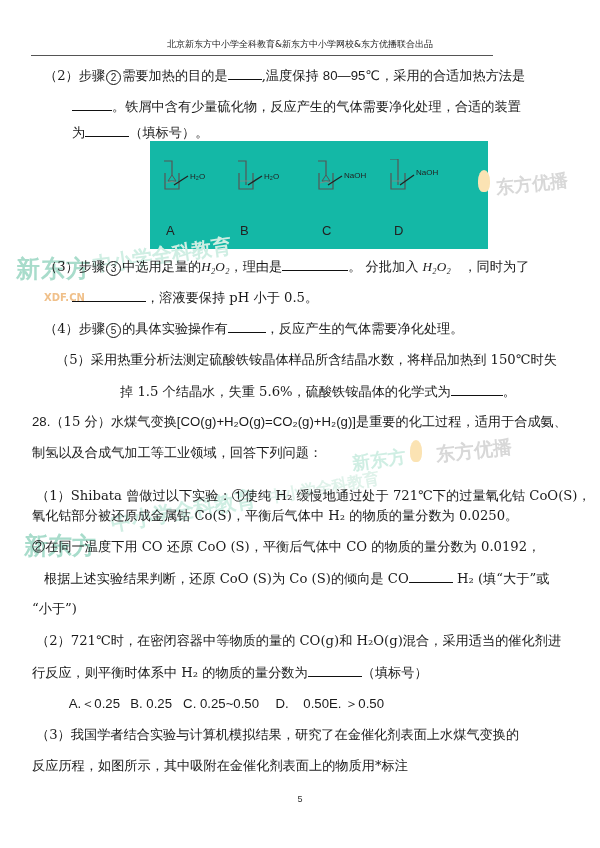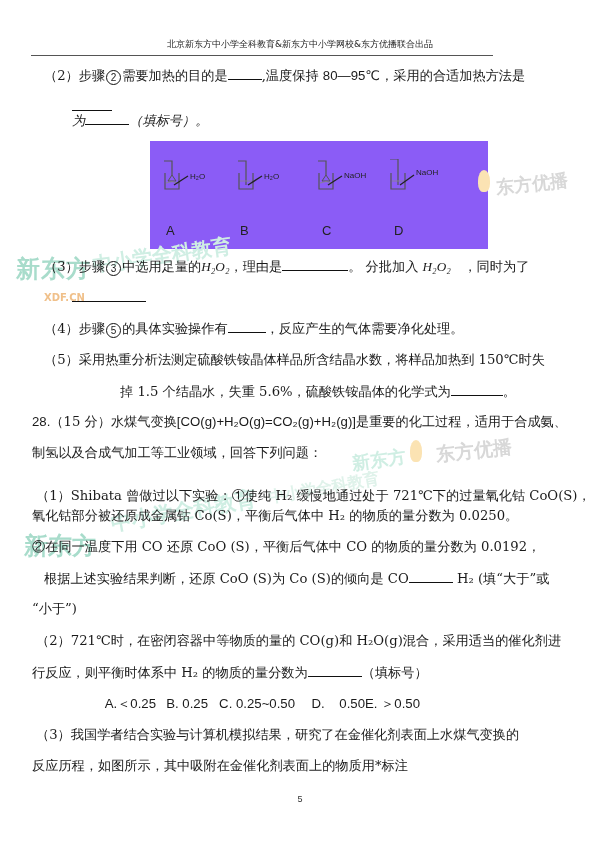--- a/index.html
+++ b/index.html
@@ -9,44 +9,44 @@
             font-family:"DejaVu Sans","Liberation Sans",sans-serif; font-size:9px; color:#222; }
   .header-rule { position:absolute; left:31px; top:55px; width:462px; height:0;
                  border-top:1.5px solid #555; }
   .line { position:absolute; font-size:13.2px; white-space:nowrap; line-height:16px; }
   .sans { font-family:"Liberation Sans","DejaVu Sans",sans-serif;text-align:right; }
   .blank { display:inline-block; border-bottom:1px solid #111; height:12px; vertical-align:baseline; }
   .circ { display:inline-block; width:13px; height:13px; border:1.2px solid #111; border-radius:50%;
           font-size:10px; line-height:13px; text-align:center; font-family:"Liberation Sans",sans-serif;
           vertical-align:-1px; margin:0 1px; }
   .ital { font-style:italic; font-family:"Liberation Serif",serif; }
-  .figure { position:absolute; left:150px; top:141px; width:338px; height:108px; background:#8b5cf6; }
+  .figure { position:absolute; left:150px; top:141px; width:338px; height:108px; background:#14b8a6; }
   .beaker-item { position:absolute; top:0; width:80px; height:108px; }
   .beaker-svg { position:absolute; left:0; top:18px; }
   .beaker-label { position:absolute; font-family:"Liberation Sans",sans-serif; font-size:8px; color:#222; }
   .beaker-letter { position:absolute; top:82px; font-family:"Liberation Sans",sans-serif; font-size:13px; color:#222; }
   .wm { position:absolute; font-family:"DejaVu Sans",sans-serif; font-weight:bold; pointer-events:none; }
   .page-num { position:absolute; left:0; top:794px; width:600px; text-align:center;
               font-family:"Liberation Sans",sans-serif; font-size:9px; color:#333; }
   .options span { display:inline-block; }
 </style>
 </head>
 <body>
 
 <div class="header">北京新东方中小学全科教育&amp;新东方中小学网校&amp;东方优播联合出品</div>
 <div class="header-rule"></div>
 
 <div class="line" style="left:44px; top:67px;">
   <span>（2）</span><span>步骤</span><span class="circ">2</span><span>需要加热的目的是</span><span class="blank" style="width:34px"></span><span>,温度保持</span>
   <span class="sans">80—95℃</span><span>，采用的合适加热方法是</span>
 </div>
 <div class="line" style="left:72px; top:98px;">
-  <span class="blank" style="width:40px"></span>
+  <span class="blank" style="width:40px"></span><span>。铁屑中含有少量硫化物，反应产生的气体需要净化处理，合适的装置</span>
 </div>
-<div class="line" style="left:72px; top:112px;font-style:italic;">
+<div class="line" style="left:72px; top:124px;">
   <span>为</span><span class="blank" style="width:44px"></span><span>（填标号）。</span>
 </div>
 
 <div class="figure">
 
   <div class="beaker-item" style="left:12px;">
     <svg class="beaker-svg" width="40" height="36" viewBox="0 0 40 36">
       <path d="M2 2 H10 V16" stroke="#555" stroke-width="1.2" fill="none"></path>
       <path d="M3 14 V30 H17 V14" stroke="#555" stroke-width="1.2" fill="none"></path>
       <path d="M6 22 L10 16 L14 22 Z" stroke="#555" stroke-width="1" fill="none"></path>
@@ -104,28 +104,28 @@
 <div class="wm" style="left:24px; top:530px; font-size:24px; color:#a8dccb;">新东方</div>
 <div class="wm" style="left:110px; top:497px; font-size:21px; color:#cfeee3; transform:rotate(-10deg);">中小学全科教育</div>
 <div class="wm" style="left:268px; top:478px; font-size:16px; color:#dff2ea; transform:rotate(-10deg);">中小学全科教育</div>
 
 <div class="line" style="left:44px; top:258px;">
   <span>（3）</span><span>步骤</span><span class="circ">3</span><span>中选用足量的</span><span class="ital">H₂O₂</span><span>，理由是</span><span class="blank" style="width:66px"></span><span>。 分批加入</span>
   <span class="ital">H₂O₂</span>
   &nbsp;&nbsp;<span>，同时为了</span>
 </div>
 <div class="line" style="left:72px; top:289px;">
-  <span class="blank" style="width:74px"></span>
+  <span class="blank" style="width:74px"></span><span>，溶液要保持 pH 小于 0.5。</span>
 </div>
 
 <div class="line" style="left:44px; top:320px;">
   <span>（4）</span><span>步骤</span><span class="circ">5</span><span>的具体实验操作有</span><span class="blank" style="width:38px"></span><span>，反应产生的气体需要净化处理。</span>
 </div>
 
-<div class="line" style="left:44px; top:352px;text-align:center;">
+<div class="line" style="left:56px; top:352px;text-align:center;">
   <span>（5）</span><span>采用热重分析法测定硫酸铁铵晶体样品所含结晶水数，将样品加热到 150℃时失</span>
 </div>
 <div class="line" style="left:72px; top:383px;margin-left:48px;">
   <span>掉 1.5 个结晶水，失重 5.6%，硫酸铁铵晶体的化学式为</span><span class="blank" style="width:52px"></span><span>。</span>
 </div>
 
 <div class="line" style="left:32px; top:414px;">
   <span class="sans">28.</span><span>（15 分）</span><span>水煤气变换</span><span class="sans">[CO(g)+H₂O(g)=CO₂(g)+H₂(g)]</span><span>是重要的化工过程，适用于合成氨、</span>
 </div>
 <div class="line" style="left:32px; top:445px;">
@@ -138,20 +138,20 @@
 <div class="line" style="left:44px; top:570px;">
   <span>根据上述实验结果判断，还原 CoO (S)为 Co (S)的倾向是 CO</span><span class="blank" style="width:44px"></span>
   <span>H₂ (填“大于”或</span>
 </div>
 <div class="line" style="left:32px; top:601px;">“小于”)</div>
 
 <div class="line" style="left:36px; top:633px;">（2）721℃时，在密闭容器中等物质的量的 CO(g)和 H₂O(g)混合，采用适当的催化剂进</div>
 <div class="line" style="left:32px; top:664px;">
   <span>行反应，则平衡时体系中 H₂ 的物质的量分数为</span><span class="blank" style="width:54px"></span><span>（填标号）</span>
 </div>
-<div class="line sans options" style="left:50px; top:696px;margin-left:36px;">
+<div class="line sans options" style="left:50px; top:696px;">
   <span style="width:70px">A.＜0.25</span><span style="width:52px">B. 0.25</span><span style="width:87px">C. 0.25~0.50</span><span style="width:70px; white-space:pre">D.    0.50</span><span>E. ＞0.50</span>
 </div>
 
 <div class="line" style="left:36px; top:727px;">（3）我国学者结合实验与计算机模拟结果，研究了在金催化剂表面上水煤气变换的</div>
 <div class="line" style="left:32px; top:758px;">反应历程，如图所示，其中吸附在金催化剂表面上的物质用*标注</div>
 
 <div class="page-num">5</div>
 
 </body></html>

